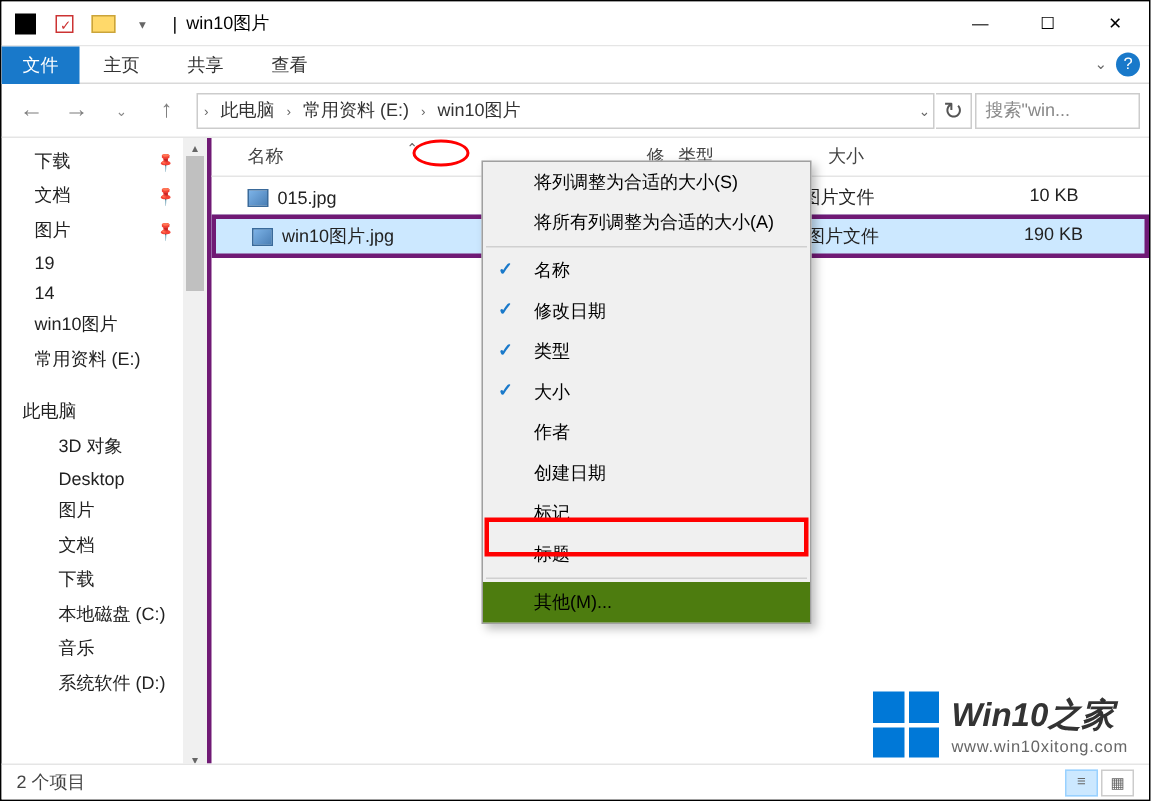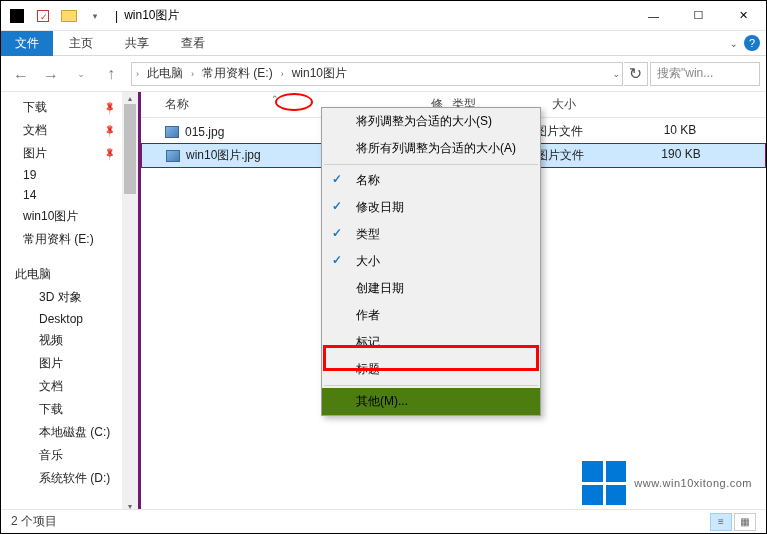--- a/index.html
+++ b/index.html
@@ -40,22 +40,22 @@
 .navpane .spacer { height: 12px; }
 
 .content { flex: 1; position: relative; }
 .content .colhead { height: 26px; display: flex; border-bottom: 1px solid #e5e5e5; font-size: 12px; color: #444; position: relative; }
 .content .colhead .col { padding: 4px 10px; border-right: 1px solid transparent; }
 .content .colhead .sort { position: absolute; left: 130px; top: 2px; color: #666; font-size: 9px; }
 .content .rows { padding-top: 2px; }
 .content .row { display: flex; font-size: 12px; color: #222; padding: 3px 0; }
 .content .row .fname { width: 260px; padding-left: 24px; display: flex; align-items: center; gap: 6px; }
 .content .row .ftype { width: 110px; padding-left: 4px; }
-.content .row .fsize { width: 90px; text-align: center; padding-right: 12px; }
-.content .row.sel { background: #cce8ff; border: 1px solid #701a75; }
+.content .row .fsize { width: 90px; text-align: right; padding-right: 12px; }
+.content .row.sel { background: #cce8ff; border: 3px solid #701a75; }
 .content .filethumb { width: 14px; height: 12px; background: linear-gradient(135deg,#7db3e8,#4a7fb5); border: 1px solid #3a6a9a; }
 
 .red-circle { position: absolute; width: 38px; height: 18px; border: 2px solid #ff0000; border-radius: 50%; left: 274px; top: 92px; pointer-events: none; z-index: 5; }
 
 .ctxmenu { position: absolute; left: 320px; top: 106px; width: 220px; background: #f0f0f0; border: 1px solid #a0a0a0; box-shadow: 3px 3px 6px rgba(0,0,0,0.25); font-size: 12px; z-index: 10; }
 .ctxmenu .mi { padding: 5px 8px 5px 34px; position: relative; color: #000; }
 .ctxmenu .mi.sel { background: #4d7c0f; }
 .ctxmenu .sep { height: 1px; background: #d0d0d0; margin: 2px 2px; }
 .ctxmenu .check { position: absolute; left: 10px; top: 5px; color: #1979ca; font-size: 12px; font-weight: bold; }
 
@@ -167,23 +167,20 @@
     <div class="item" style="padding-left:14px">
         <span>此电脑</span>
       </div>
     <div class="item sub">
         <span>3D 对象</span>
       </div>
     <div class="item sub">
         <span>Desktop</span>
       </div>
     <div class="item sub">
-        <span>视频</span>
-      </div>
-    <div class="item sub">
         <span>图片</span>
       </div>
     <div class="item sub">
         <span>文档</span>
       </div>
     <div class="item sub">
         <span>下载</span>
       </div>
     <div class="item sub">
         <span>本地磁盘 (C:)</span>
@@ -235,38 +232,39 @@
 <div class="red-circle"></div>
 
 <div class="ctxmenu">
   <div class="mi"><span>将列调整为合适的大小(S)</span></div>
   <div class="mi"><span>将所有列调整为合适的大小(A)</span></div>
   <div class="sep"></div>
   <div class="mi"><span class="check">✓</span><span>名称</span></div>
   <div class="mi"><span class="check">✓</span><span>修改日期</span></div>
   <div class="mi"><span class="check">✓</span><span>类型</span></div>
   <div class="mi"><span class="check">✓</span><span>大小</span></div>
+  <div class="mi"><span>作者</span></div>
   <div class="mi"><span>创建日期</span></div>
-  <div class="mi"><span>作者</span></div>
   <div class="mi"><span>标记</span></div>
   <div class="mi"><span>标题</span></div>
   <div class="sep"></div>
   <div class="mi sel"><span>其他(M)...</span></div>
 </div>
 
 <div style="position:absolute;left:322px;top:344px;width:216px;height:26px;border:3px solid #ff0000;z-index:20;pointer-events:none"></div>
 
 <div class="watermark">
   <div class="logo">
       <div></div>
       <div></div>
       <div></div>
       <div></div>
     </div>
   <div class="txt">
+    <span class="t1">Win10之家</span>
     <span class="t2">www.win10xitong.com</span>
   </div>
 </div>
 
 <div class="statusbar">
   <span>2 个项目</span>
   <div class="views">
     <div class="active">≡</div>
     <div>▦</div>
   </div>

